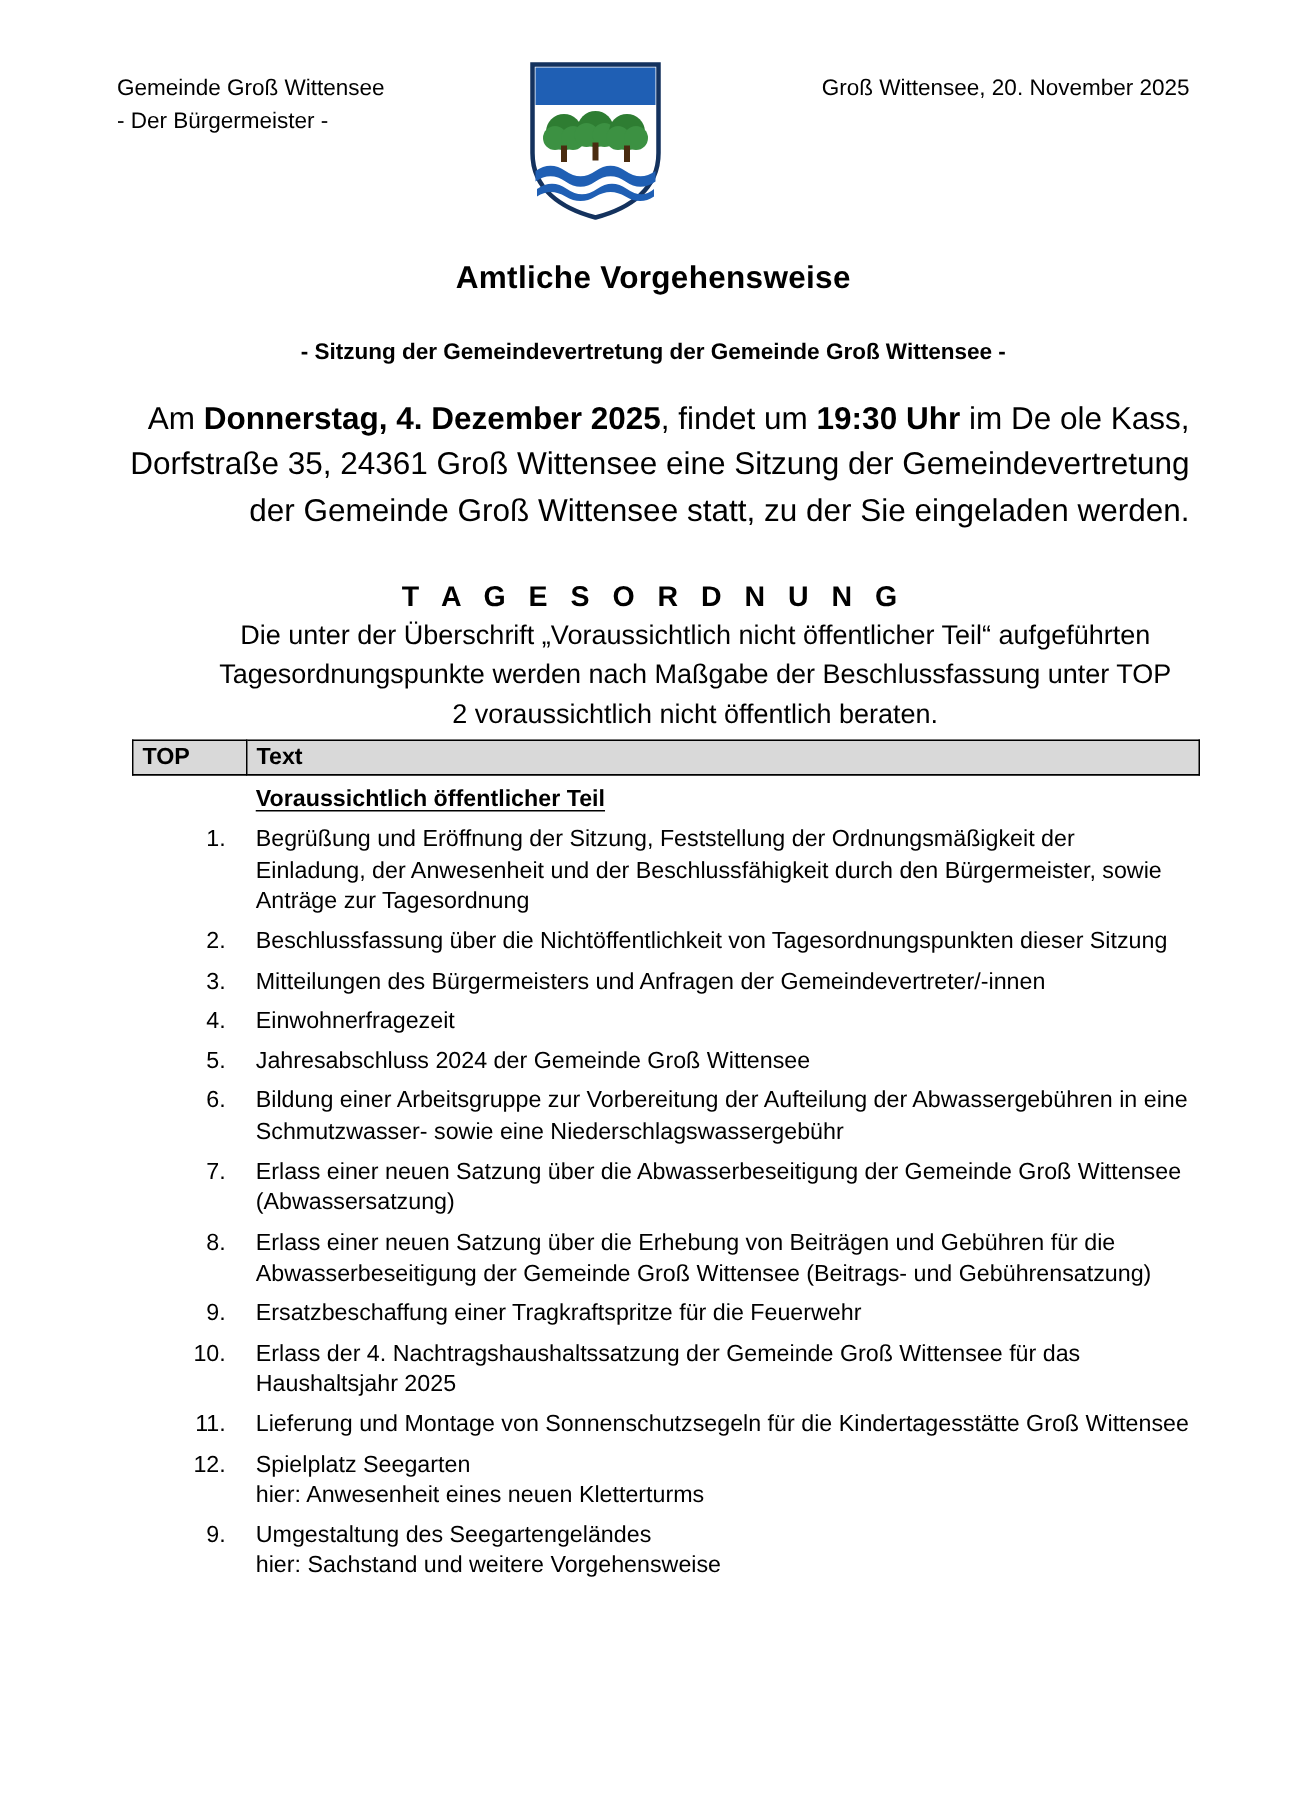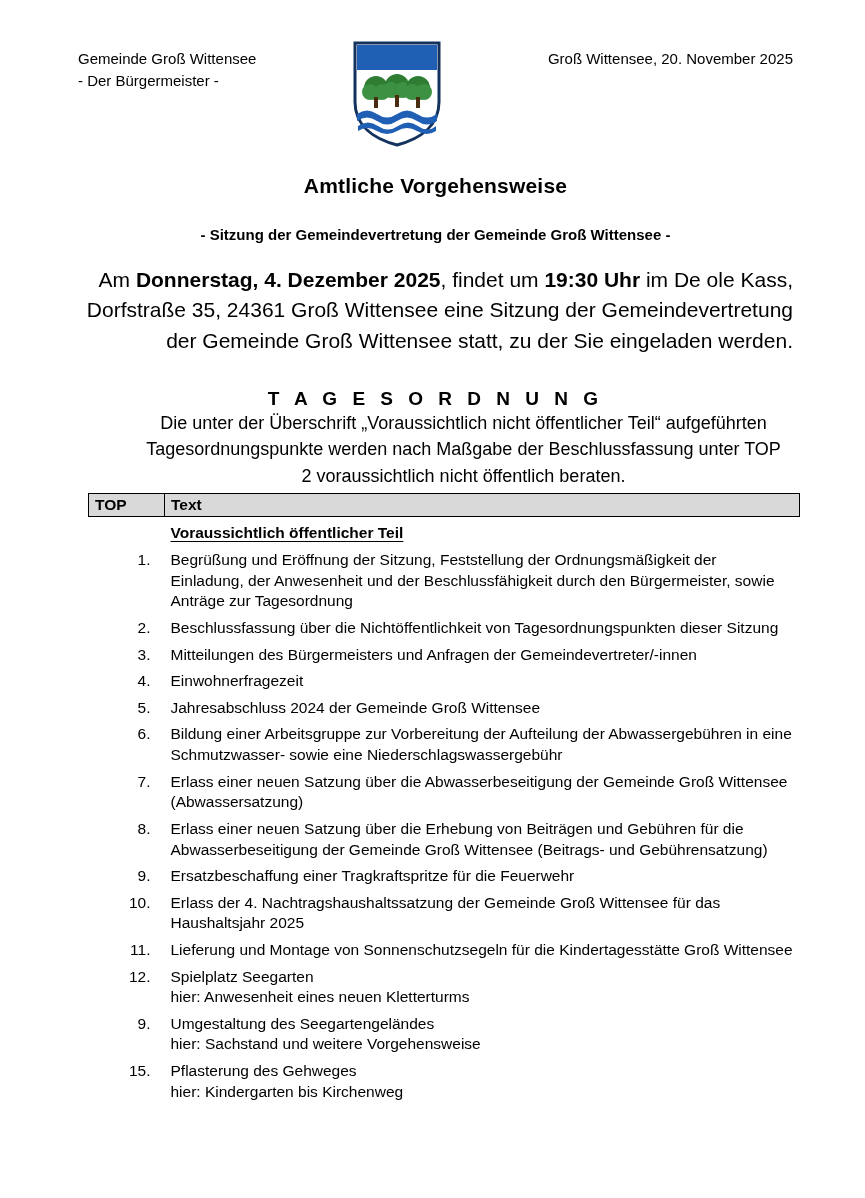--- a/index.html
+++ b/index.html
@@ -252,23 +252,16 @@
           <span class="subline">hier: Anwesenheit eines neuen Kletterturms</span>
         </td>
       </tr>
       <tr>
         <td class="col-top">9.</td>
         <td>
           <span>Umgestaltung des Seegartengeländes</span>
           <span class="subline">hier: Sachstand und weitere Vorgehensweise</span>
         </td>
       </tr>
-      <tr>
-        <td class="col-top">15.</td>
-        <td>
-          <span>Pflasterung des Gehweges</span>
-          <span class="subline">hier: Kindergarten bis Kirchenweg</span>
-        </td>
-      </tr>
     </tbody>
   </table>
 
 </div>
 
 </body></html>

